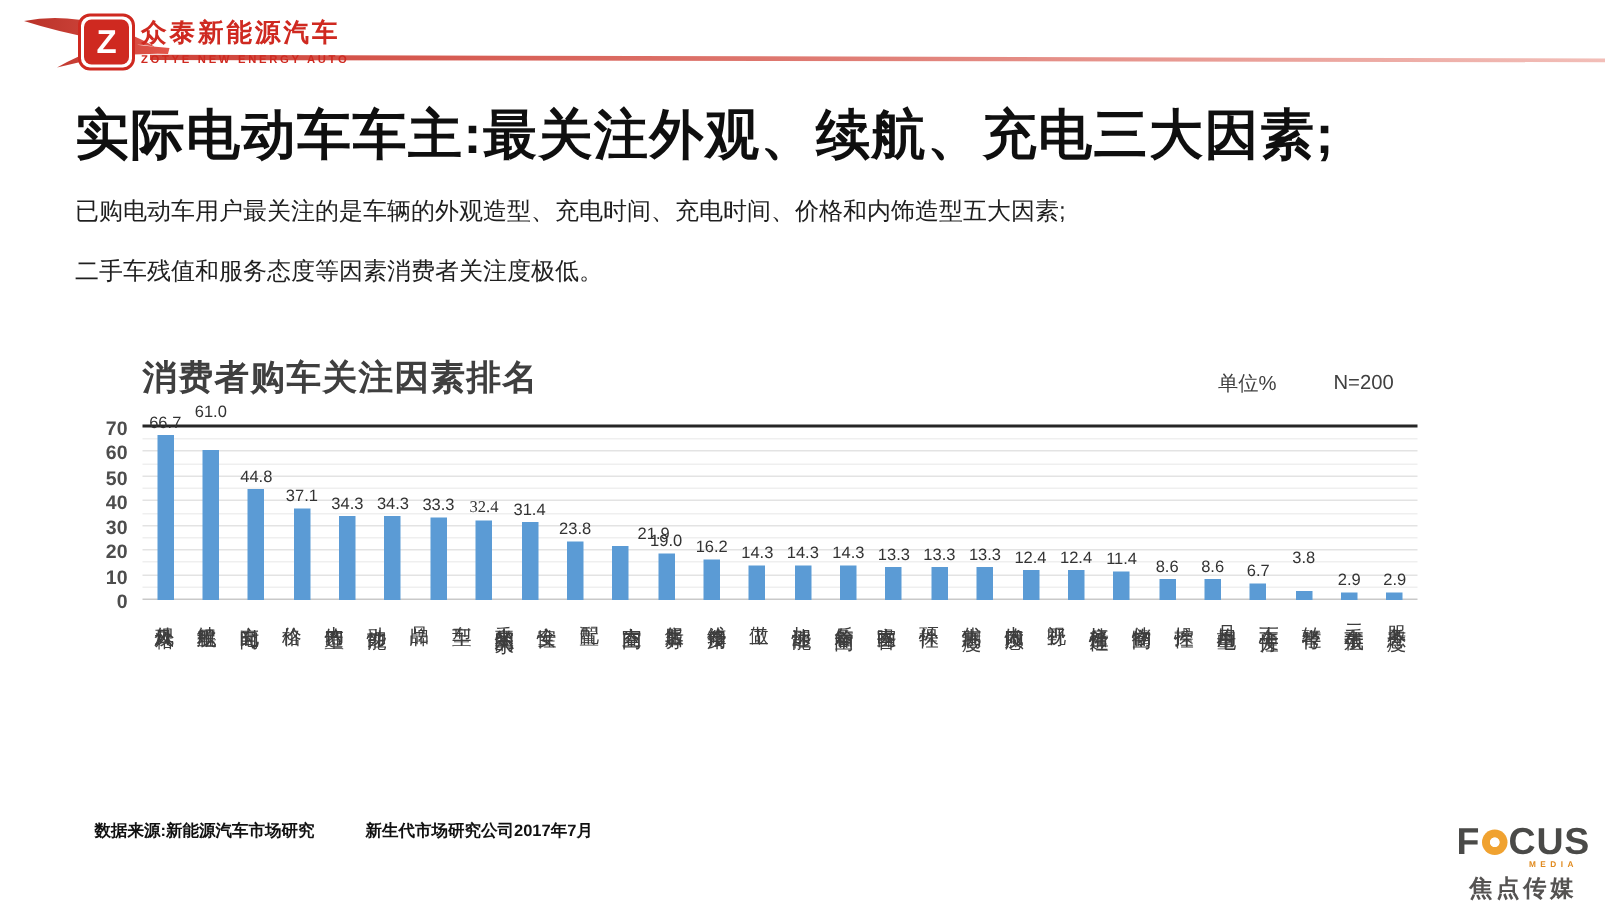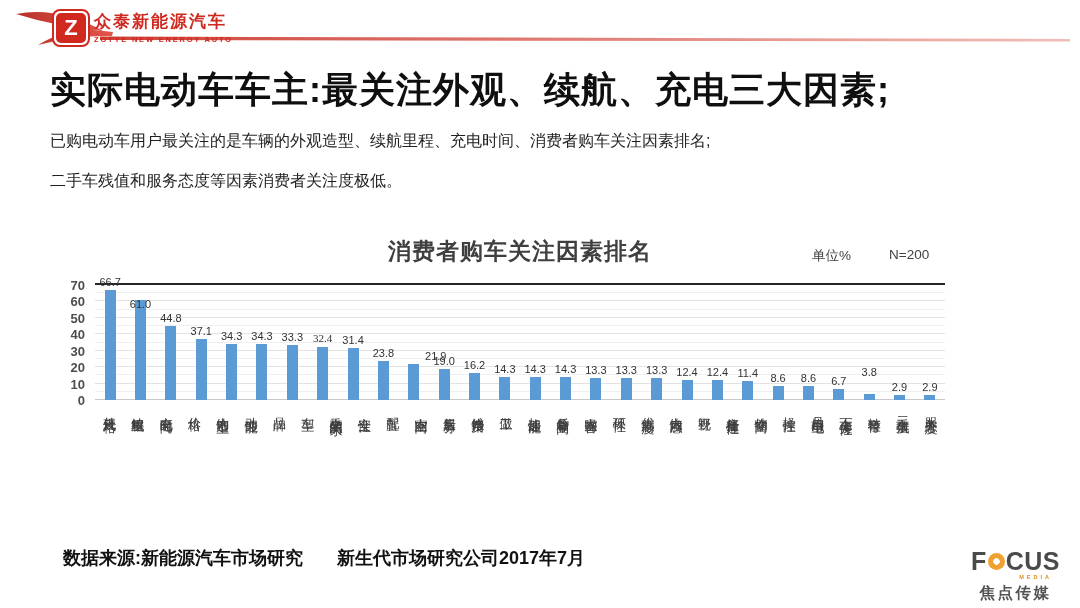--- a/index.html
+++ b/index.html
@@ -17,21 +17,21 @@
   .brand { position:absolute; left:94px; top:10px; color:#cf2920; }
   .brand-cn { font-size:17px; font-weight:bold; letter-spacing:2px; }
   .brand-en { font-size:7.5px; font-weight:bold; letter-spacing:1.8px; margin-top:2px; }
   
   .slide-title { position:absolute; left:50px; top:66px; font-size:36px; font-weight:800;
     color:#0f0f0f; letter-spacing:1px; white-space:nowrap; }
   .subtitle { position:absolute; left:50px; font-size:16px; color:#1f1f1f; white-space:nowrap; }
   .subtitle.s1 { top:131px; }
   .subtitle.s2 { top:171px; }
   
-  .chart-title { position:absolute; left:95px; top:236px; width:850px; text-align:center;
+  .chart-title { position:absolute; left:95px; top:236px; width:850px; 
     font-size:23px; font-weight:bold; color:#3f3f3f; letter-spacing:1px; }
   .chart-note { position:absolute; top:247px; font-size:13.5px; color:#404040; }
   .note-unit { left:812px; }
   .note-n { left:889px;text-align:center; }
   .plot { position:absolute; left:95px; top:285px; width:850px; height:115px; }
   .gridline { position:absolute; left:0; right:0; height:1px; background:#efefef; }
   .gridline.major { background:#e3e3e3; }
   .gridline.emph { background:#262626; height:2px; }
   .axisline { position:absolute; left:0; right:0; bottom:0; height:1px; background:#c9c9c9; }
   .y-axis { position:absolute; left:55px; top:285px; width:34px; height:115px; }
@@ -39,21 +39,21 @@
   .bars-row { position:absolute; left:0; right:0; top:0; bottom:0; display:flex; align-items:flex-end; }
   .bar-col { flex:1; position:relative; height:100%; display:flex; justify-content:center; align-items:flex-end; }
   .bar { width:11px; }
   .bar-val { position:absolute; left:50%; transform:translateX(-50%); font-size:11px;
     color:#333333; white-space:nowrap; }
   .xlabels { position:absolute; left:95px; top:407px; width:850px; height:138px; display:flex; }
   .xcat { flex:1; display:flex; justify-content:center; }
   .xcat span { writing-mode:vertical-rl; text-orientation:upright; font-size:13px;
     color:#3d3d3d; letter-spacing:1px; line-height:1.05; }
   
-  .footer { position:absolute; left:63px; top:546px; font-size:18px; font-weight:bold;
+  .footer { position:absolute; left:63px; top:546px; font-size:11px; font-weight:bold;
     color:#111; white-space:nowrap; }
   .footer .gap { display:inline-block; width:34px; }
   .focus-logo { position:absolute; right:20px; top:549px; text-align:center; line-height:1; }
   .focus-word { font-size:25px; font-weight:800; color:#4a4a48; letter-spacing:0.5px;
     display:flex; align-items:center; justify-content:flex-end; }
   .focus-o { display:inline-block; width:17px; height:17px; border-radius:50%;
     margin:0 1px; background:radial-gradient(circle at 50% 50%, #ffffff 0 3px, #f0a230 3.5px 100%); }
   .focus-media { font-size:5.5px; color:#e08a1e; letter-spacing:3px; margin-top:1px;
     text-align:right; padding-right:8px; font-weight:bold; }
   .focus-cn { font-size:15.5px; font-weight:bold; color:#555352; letter-spacing:2.5px; margin-top:4px; white-space:nowrap; }
@@ -80,21 +80,21 @@
 
   <div class="z-badge">
     <div class="z-badge-inner">Z</div>
   </div>
   <div class="brand">
     <div class="brand-cn">众泰新能源汽车</div>
     <div class="brand-en">ZOTYE NEW ENERGY AUTO</div>
   </div>
 
   <div class="slide-title">实际电动车车主:最关注外观、续航、充电三大因素;</div>
-  <div class="subtitle s1">已购电动车用户最关注的是车辆的外观造型、续航里程、充电时间、消费者购车关注因素排名;</div>
+  <div class="subtitle s1">已购电动车用户最关注的是车辆的外观造型、充电时间、充电时间、价格和内饰造型五大因素;</div>
   <div class="subtitle s2">二手车残值和服务态度等因素消费者关注度极低。</div>
 
   <div class="chart-title">消费者购车关注因素排名</div>
   <div class="chart-note note-unit">单位%</div>
   <div class="chart-note note-n">N=200</div>
 
   <div class="y-axis">
       <span class="ytick" style="bottom: -8px;">0</span>
       <span class="ytick" style="bottom: 8.42857px;">10</span>
       <span class="ytick" style="bottom: 24.8571px;">20</span>
@@ -119,21 +119,21 @@
       <div class="gridline" style="bottom: 24.6429px;"></div>
       <div class="gridline major" style="bottom: 16.4286px;"></div>
       <div class="gridline" style="bottom: 8.21429px;"></div>
     <div class="axisline"></div>
     <div class="bars-row">
         <div class="bar-col">
           <div class="bar-val" style="bottom: 111.579px;">66.7</div>
           <div class="bar" style="height: 109.579px; background: rgb(91, 155, 213);"></div>
         </div>
         <div class="bar-col">
-          <div class="bar-val" style="bottom: 90px;">61.0</div>
+          <div class="bar-val" style="bottom: 119px;">61.0</div>
           <div class="bar" style="height: 100.214px; background: rgb(91, 155, 213);"></div>
         </div>
         <div class="bar-col">
           <div class="bar-val" style="bottom: 75.6px;">44.8</div>
           <div class="bar" style="height: 73.6px; background: rgb(91, 155, 213);"></div>
         </div>
         <div class="bar-col">
           <div class="bar-val" style="bottom: 62.95px;">37.1</div>
           <div class="bar" style="height: 60.95px; background: rgb(91, 155, 213);"></div>
         </div>

